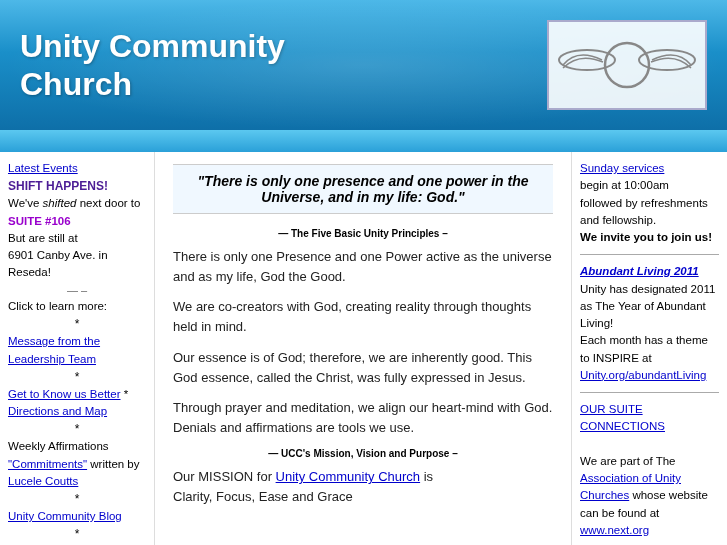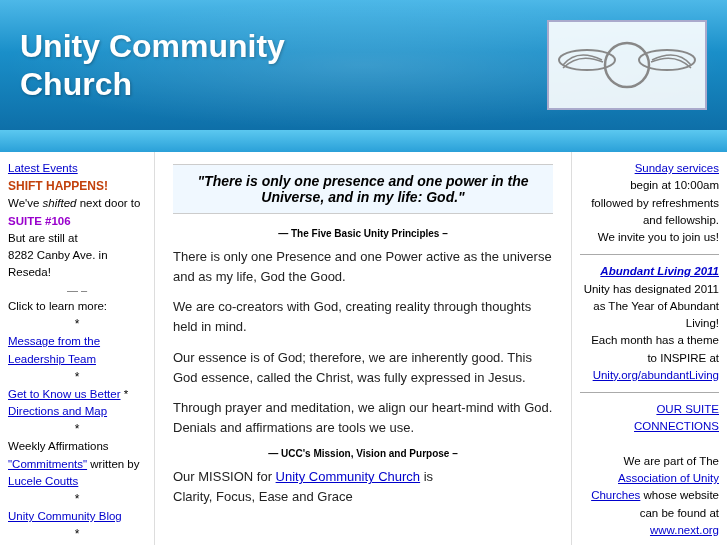--- a/index.html
+++ b/index.html
@@ -64,21 +64,21 @@
     .left-sidebar {
       width: 155px;
       min-width: 155px;
       padding: 8px 8px;
       border-right: 1px solid #ddd;
       font-size: 11.5px;
       line-height: 1.5;
     }
     .left-sidebar .shift-happens {
       font-weight: bold;
-      color: #c2410c;
+      color: #4c1d95;
       font-size: 12px;
     }
     .left-sidebar .shifted {
       font-style: italic;
     }
     .left-sidebar .suite {
       color: #9900cc;
       font-weight: bold;
     }
     .left-sidebar a {
@@ -141,24 +141,23 @@
       line-height: 1.5;
     }
     .right-sidebar a {
       color: #0000cc;
       text-decoration: underline;
       cursor: pointer;
     }
     .right-sidebar p {
       margin-bottom: 6px;
       line-height: 1.5;
-      text-align: right;
     }
     .right-sidebar .we-invite {
-      font-weight: normal;
+      font-weight: bold;
     }
     .divider-line {
       border-top: 1px solid #aaa;
       margin: 8px 0;
     }
     .abundant-title {
       font-weight: bold;
       font-style: italic;
       text-decoration: underline;
       color: #0000cc;
@@ -194,21 +193,21 @@
       <a>Latest Events</a>
     </div>
     <div class="shift-happens">SHIFT HAPPENS!</div>
     <div>
       <span>We've</span>
       <span class="shifted">shifted</span>
       <span>next door to</span>
     </div>
     <div class="suite">SUITE #106</div>
     <div>But are still at</div>
-    <div>8282 Canby Ave. in Reseda!</div>
+    <div>6901 Canby Ave. in Reseda!</div>
     <div class="separator">— –</div>
     <div>Click to learn more:</div>
     <div class="star">*</div>
     <div>
       <a>Message from the Leadership Team</a>
     </div>
     <div class="star">*</div>
     <div>
       <a>Get to Know us Better</a>
       <span> *</span><br>

